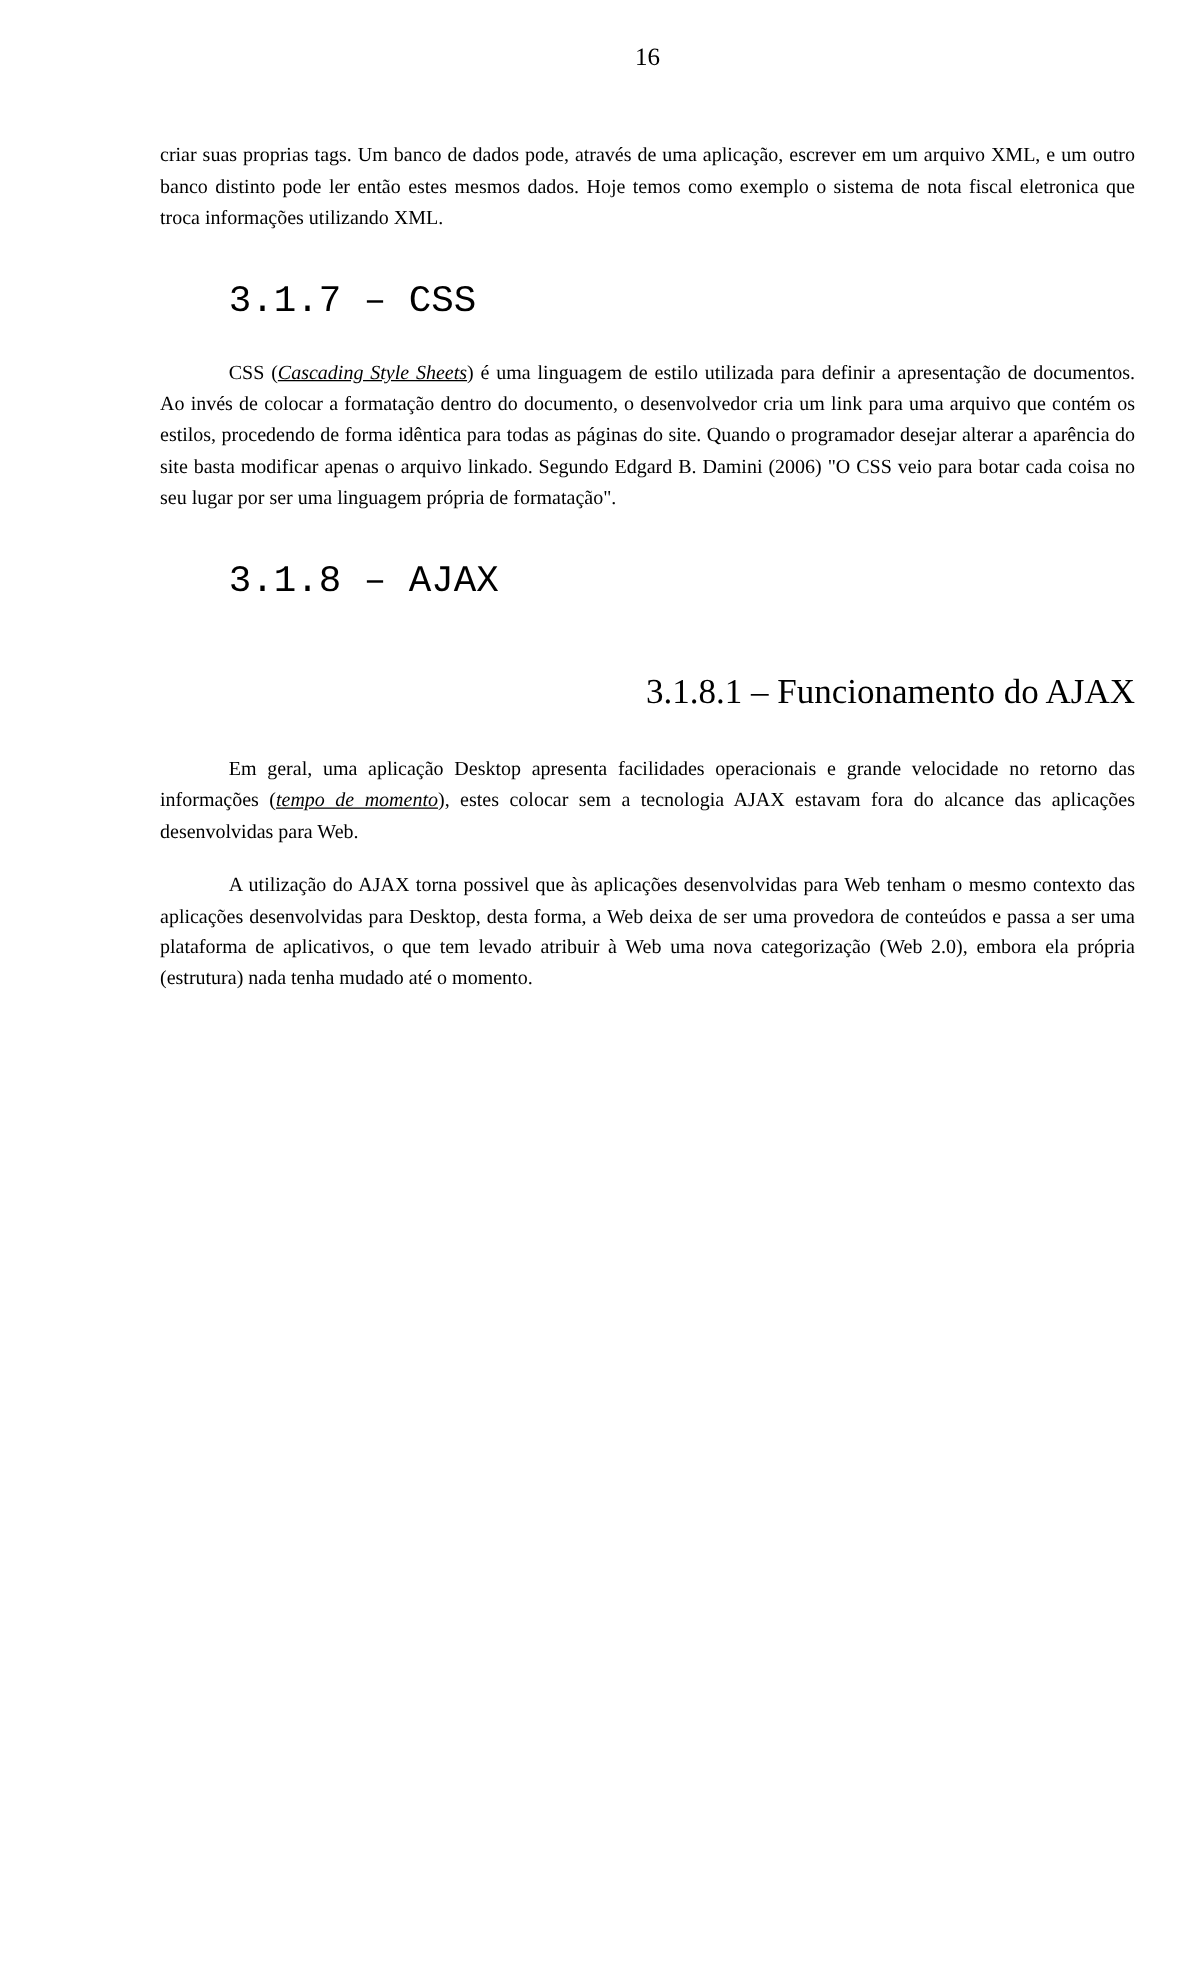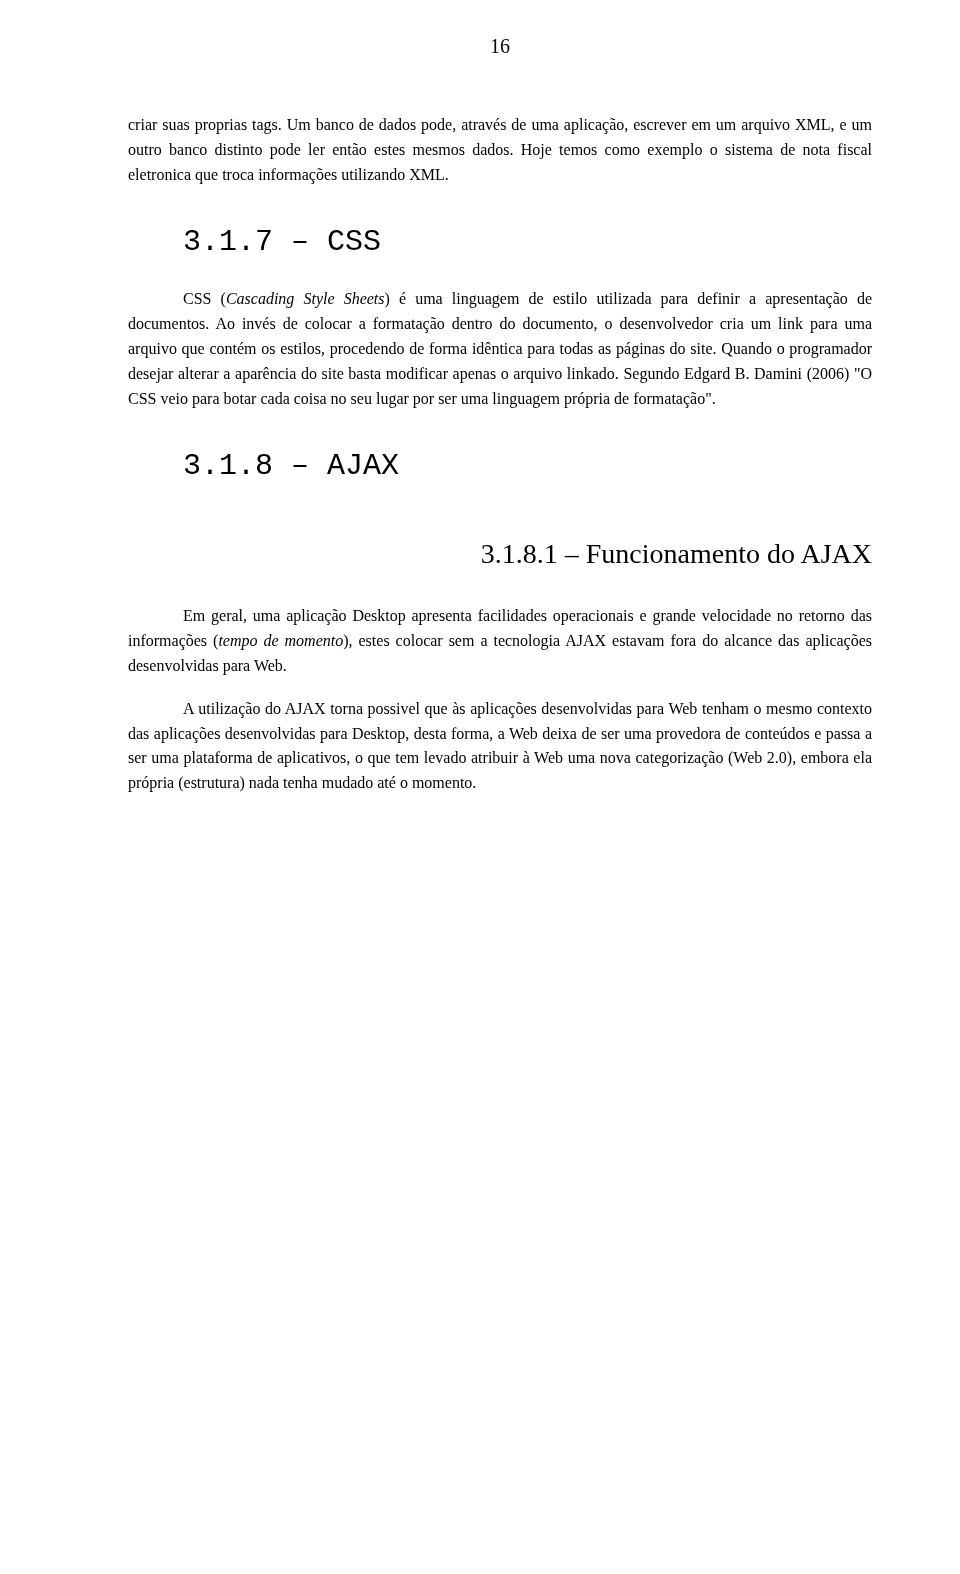--- a/index.html
+++ b/index.html
@@ -5,21 +5,21 @@
     body {
       font-family: "Times New Roman", Times, serif;
       color: #000;
       background: #fff;
       margin: 0;
       padding: 0;
     }
     .page {
       width: 960px;
       min-height: 1574px;
-      padding: 35px 88px 75px 128px;
+      padding: 35px 52px 75px 128px;
       box-sizing: border-box;
       position: relative;
     }
     .page-number {
       text-align: center;
       font-size: 20px;
       margin-bottom: 55px;
     }
     .para {
       font-size: 16px;
@@ -37,20 +37,21 @@
       font-family: Liberation Mono, monospace;
     }
     .heading-h3 {
       font-size: 28px;
       font-weight: normal;
       margin: 55px 0 34px 55px;
       text-align: right;
     }
     .italic {
       font-style: italic;
+      text-decoration: underline;
     }
   </style>
 </head>
 <body>
 
 <div class="page">
 
   <div class="page-number">16</div>
 
   <p class="para">criar suas proprias tags. Um banco de dados pode, através de uma aplicação, escrever em um arquivo XML, e um outro banco distinto pode ler então estes mesmos dados. Hoje temos como exemplo o sistema de nota fiscal eletronica que troca informações utilizando XML.</p>

